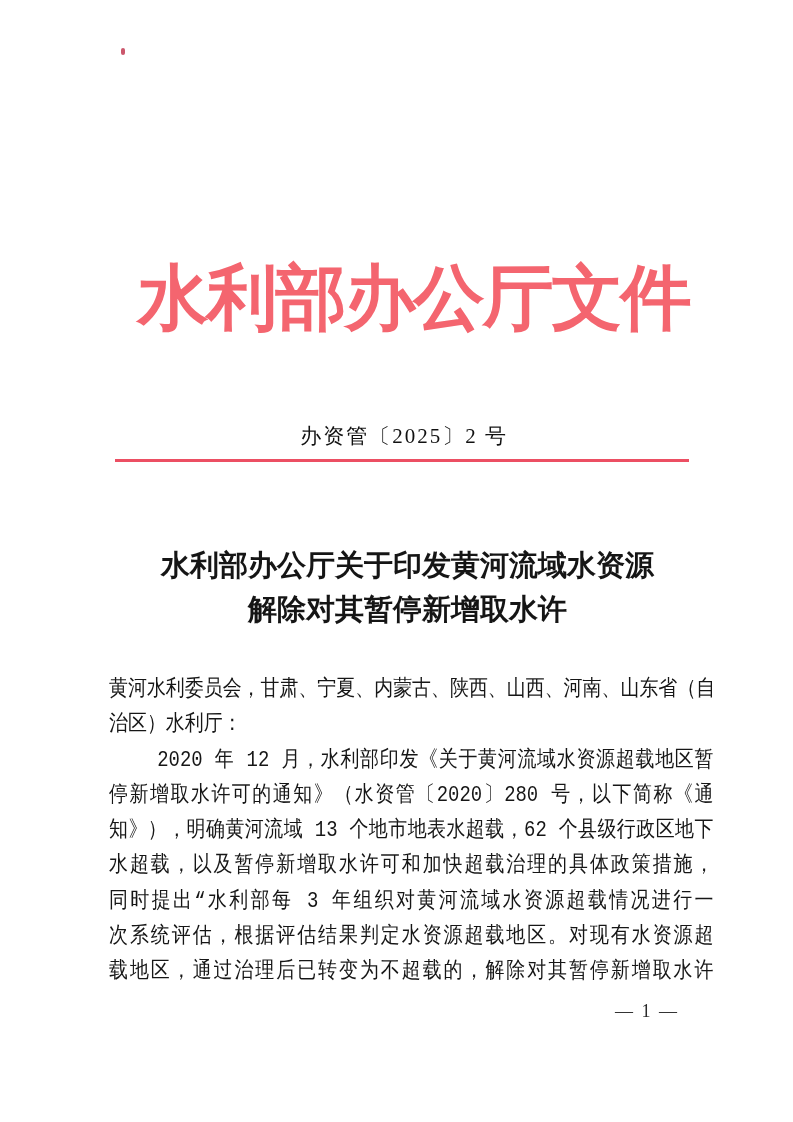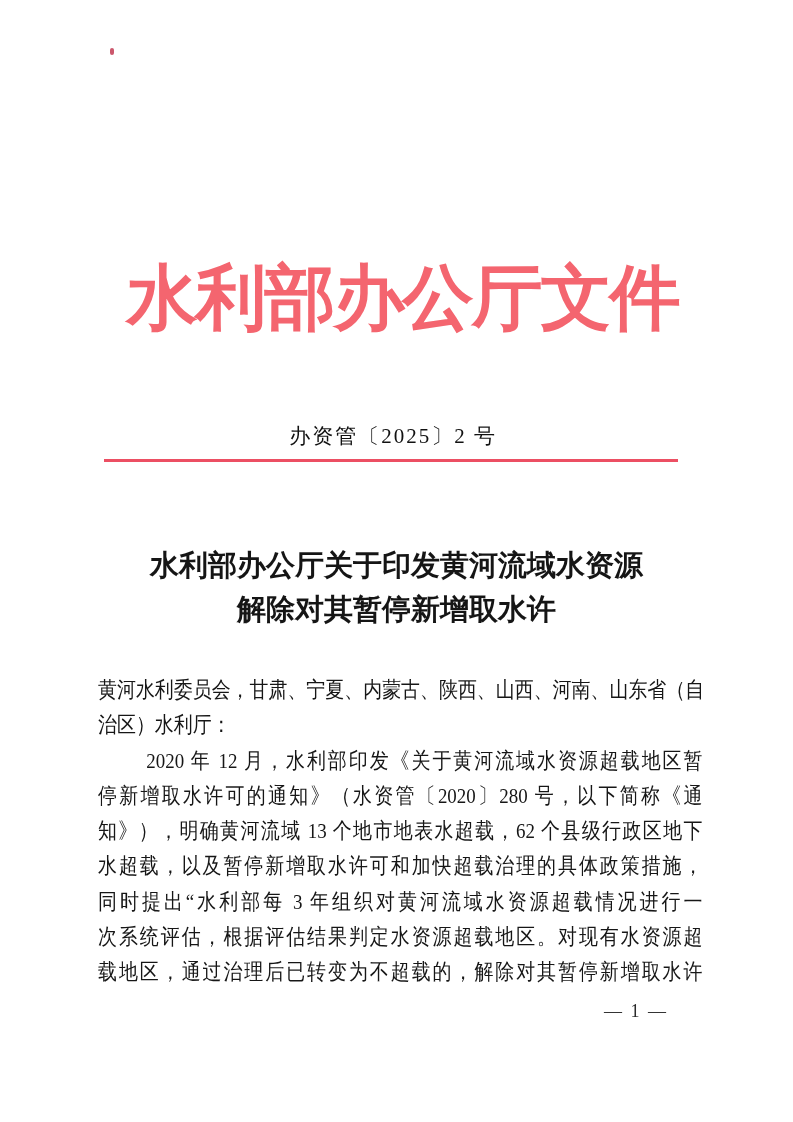--- a/index.html
+++ b/index.html
@@ -2,21 +2,21 @@
 <html><head>
 <meta charset="utf-8">
 <style>
   html,body { margin:0; padding:0; }
   body {
     width:793px; height:1122px; position:relative;
     background:#ffffff; overflow:hidden;
     font-family:"Liberation Serif","DejaVu Serif",serif;
     color:#1d1d1d;
   }
-  .page { position:absolute; inset:0; }
+  .page { position:absolute; inset:0;margin-left:11px; }
 
   
   .speck {
     position:absolute; left:110px; top:48px; width:4px; height:7px;
     background:#c23a52; opacity:.85; border-radius:2px;
   }
 
   
   .letterhead {
     position:absolute; top:252px; left:6px; width:793px;
@@ -39,21 +39,21 @@
 
   
   .subject {
     position:absolute; top:543px; left:0; width:793px;
     text-align:center; font-weight:700; font-size:29px; line-height:44px;
     font-family:"Liberation Sans","DejaVu Sans",sans-serif;
     color:#151515;
   }
 
   
-  .body-block { position:absolute; top:672px; left:98px; width:604px; }
+  .body-block { position:absolute; top:672px; left:98px; width:604px;font-family:Liberation Mono, monospace; }
   .body-line {
     width:702px; height:35.3px; line-height:35.3px;
     font-size:22px; white-space:nowrap;
     text-align:justify; text-align-last:justify;
     transform:scaleX(0.861); transform-origin:0 0;
     color:#161616;
   }
   .body-line.short { text-align-last:left; }
   .body-line.indent { text-indent:56px; }
 

